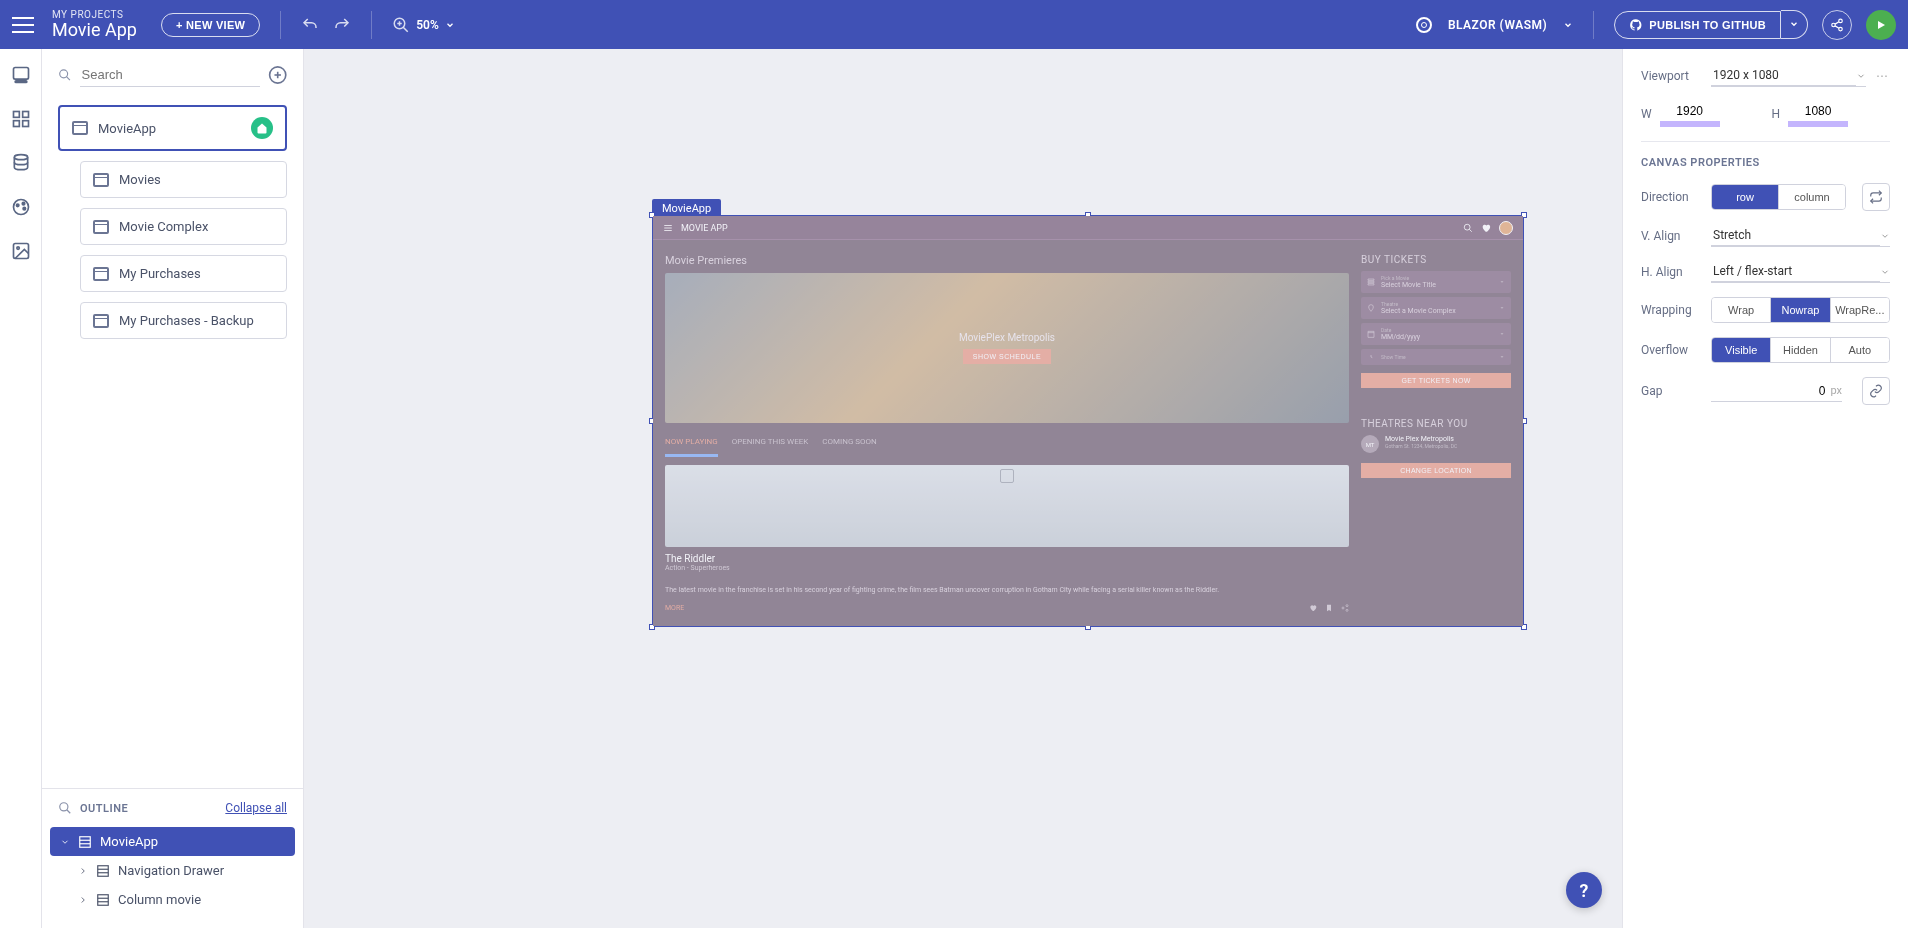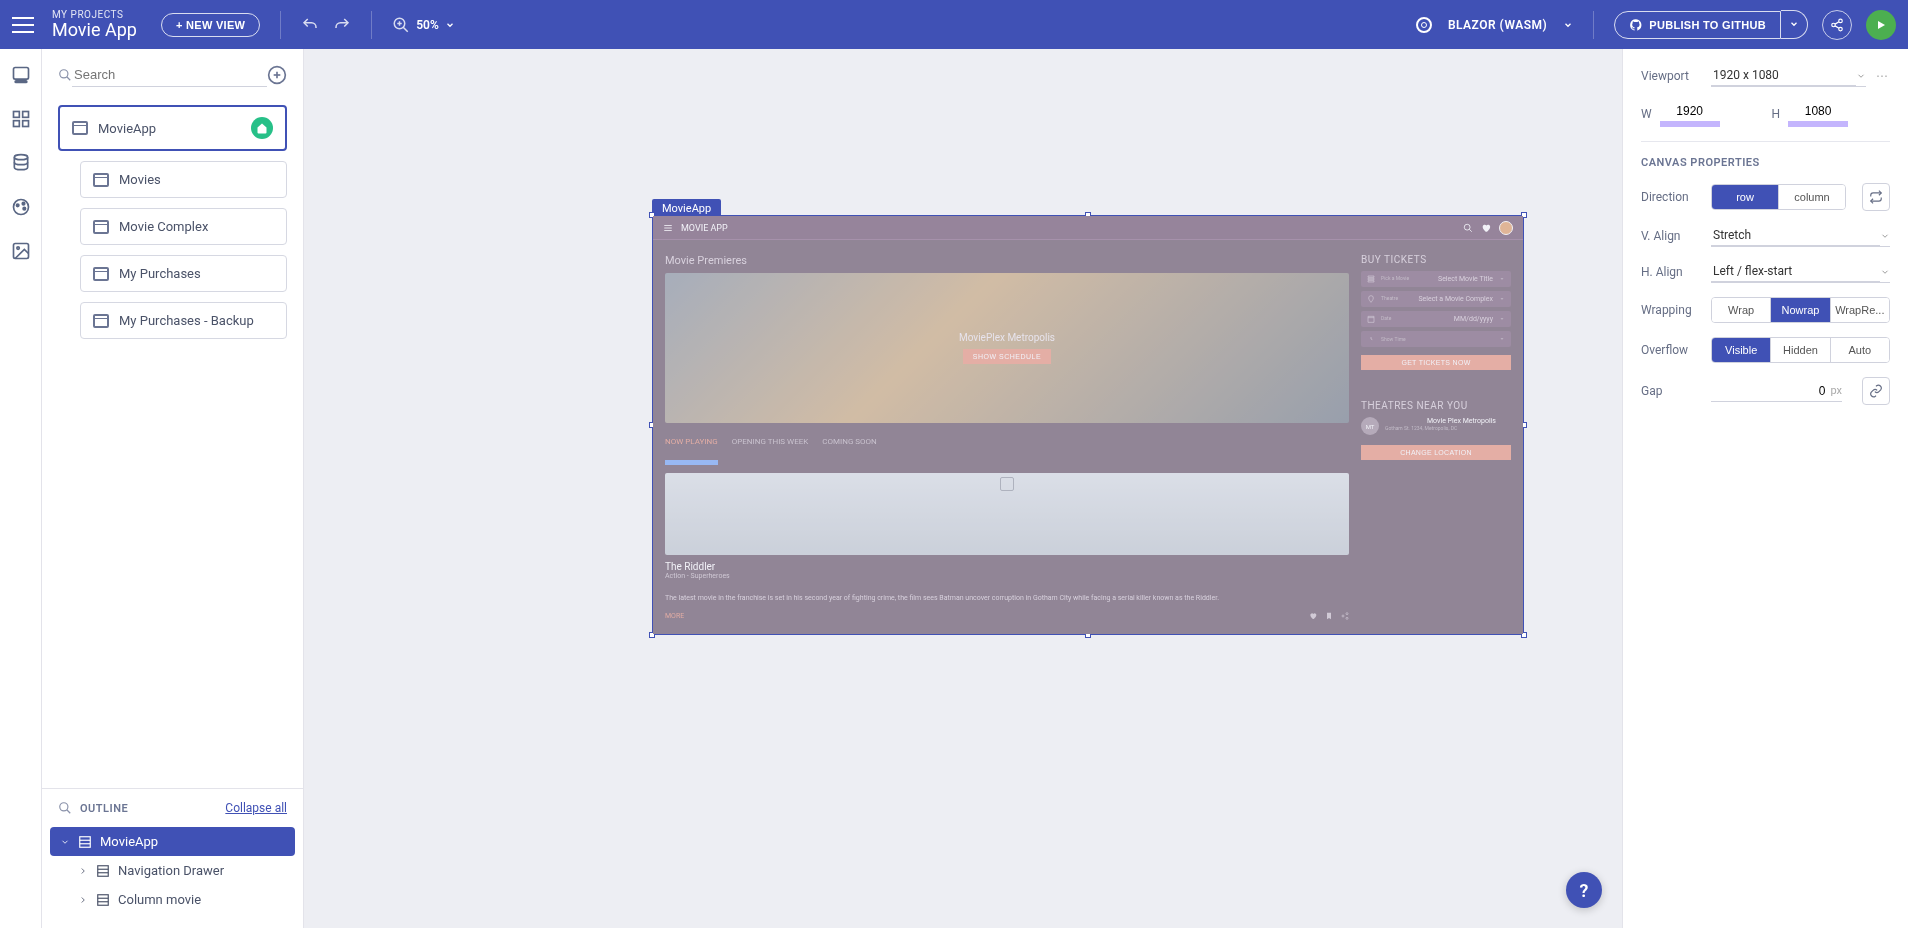--- a/index.html
+++ b/index.html
@@ -29,21 +29,21 @@
 
 
 .mainrow { flex: 1; display: flex; min-height: 0; }
 
 
 .rail { width: 42px; background: #fff; border-right: 1px solid #e3e3ea; display: flex; flex-direction: column; align-items: center; padding-top: 16px; gap: 24px; }
 .rail-ic { width: 20px; height: 20px; color: #5a6784; cursor: pointer; }
 
 
 .leftpanel { width: 262px; background: #fff; border-right: 1px solid #e3e3ea; display: flex; flex-direction: column; }
-.lp-search { display: flex; align-items: center; padding: 14px 16px 10px; gap: 0; }
+.lp-search { display: flex; align-items: center; padding: 14px 16px 10px; gap: 8px; }
 .lp-search input { flex: 1; border: none; border-bottom: 1px solid #d0d2dd; padding: 4px 2px; font-size: 13px; outline: none; }
 .lp-add { width: 20px; height: 20px; color: #6b7593; cursor: pointer; }
 .views { padding: 8px 16px; display: flex; flex-direction: column; gap: 10px; }
 .view-card { border: 1px solid #d6d8e2; border-radius: 4px; padding: 10px 12px; display: flex; align-items: center; gap: 10px; cursor: pointer; font-size: 13px; color: #4a5268; }
 .view-card.sel { border: 2px solid #4051b5; }
 .view-card.child { margin-left: 22px; }
 .view-ic { width: 16px; height: 14px; border: 2px solid #6b7593; border-radius: 2px; position: relative; flex-shrink: 0; }
 .view-ic::before { content:''; position:absolute; top:2px; left:0; right:0; height:1px; background:#6b7593; }
 .home-badge { margin-left: auto; width: 22px; height: 22px; background: #27c088; border-radius: 50%; display: flex; align-items: center; justify-content: center; }
 
@@ -77,42 +77,42 @@
 .pbar-av { width: 14px; height: 14px; border-radius: 50%; background: #d97b2a; border: 1px solid #fff; }
 .pbody { padding: 14px 12px; display: flex; gap: 12px; }
 .pmain { flex: 1; }
 .pside { width: 150px; }
 .psect-title { font-size: 11px; color: #c8b8c6; margin-bottom: 6px; }
 .hero { height: 150px; background: linear-gradient(135deg,#5a6a7a,#b88a4a 40%,#3a4a5a); border-radius: 2px; position: relative; display: flex; flex-direction: column; align-items: center; justify-content: center; overflow: hidden; }
 .hero-txt { font-size: 10px; color: #e8e0e6; margin-bottom: 6px; }
 .hero-btn { background: #e26a4a; color: #fff; border: none; font-size: 7px; padding: 4px 10px; letter-spacing: .5px; }
 .tabs { display: flex; gap: 14px; margin: 14px 0 8px; font-size: 8px; }
 .tab { color: #a898a6; }
-.tab.act { color: #e26a4a; border-bottom: 5px solid #3b82f6; padding-bottom: 14px; text-align: right; }
+.tab.act { color: #e26a4a; border-bottom: 3px solid #3b82f6; padding-bottom: 8px; text-align: right; }
 .movie-img { height: 82px; background: linear-gradient(#cdd6dc,#aab6be); border-radius: 2px; position: relative; }
 .upload-ic { position: absolute; top: 4px; left: 50%; margin-left: -7px; width: 14px; height: 14px; border: 1px solid #6a7482; border-radius: 2px; }
 .mtitle { font-size: 10px; margin-top: 6px; }
 .mgenre { font-size: 7px; color: #b8a8b6; }
 .mdesc { font-size: 7px; color: #c8b8c6; margin-top: 14px; line-height: 1.4; }
 .mrow { display: flex; margin-top: 8px; align-items: center; }
 .more { font-size: 7px; color: #e26a4a; }
 .mrow .sp { flex: 1; }
 .mic { width: 8px; height: 8px; margin-left: 8px; color: #b8a8b6; }
 
 .side-title { font-size: 10px; color: #c8b8c6; margin-bottom: 6px; letter-spacing: .5px; }
 .side-field { background: rgba(90,42,88,.6); border-radius: 2px; padding: 4px 6px; margin-bottom: 4px; display: flex; align-items: center; gap: 6px; }
 .sf-ic { width: 8px; height: 8px; color: #b8a8b6; flex-shrink: 0; }
-.sf-txt { display: flex; flex-direction: row; flex: 1; justify-content: space-between; }
+.sf-txt { display: flex; flex-direction: column; flex: 1; }
 .sf-lbl { font-size: 5px; color: #9a8a98; }
 .sf-val { font-size: 7px; color: #c8b8c6; }
 .sf-chev { width: 6px; height: 6px; color: #9a8a98; }
 .side-btn { background: #e26a4a; color: #fff; border: none; width: 100%; font-size: 7px; padding: 4px; margin-top: 4px; letter-spacing: .3px; }
 .theatre-card { display: flex; gap: 6px; margin-bottom: 6px; }
 .th-badge { width: 18px; height: 18px; background: #7a6278; border-radius: 50%; display: flex; align-items: center; justify-content: center; font-size: 6px; flex-shrink: 0; }
-.th-txt .t1 { font-size: 7px; margin-left: 42px; } .th-txt .t2 { font-size: 5px; color: #9a8a98; }
+.th-txt .t1 { font-size: 7px; } .th-txt .t2 { font-size: 5px; color: #9a8a98; }
 
 
 .rightpanel { width: 286px; background: #fff; border-left: 1px solid #e3e3ea; padding: 16px 18px; font-size: 12px; color: #666e85; overflow-y: auto; }
 .rp-row { display: flex; align-items: center; margin-bottom: 14px; gap: 10px; }
 .rp-label { width: 60px; flex-shrink: 0; }
 .rp-sel { flex: 1; border: none; border-bottom: 1px solid #d0d2dd; padding: 3px 2px; font-size: 12px; color: #333; background: transparent; }
 .rp-sel-wrap { flex: 1; display: flex; align-items: center; border-bottom: 1px solid #d0d2dd; }
 .rp-sel-wrap .chev { width: 10px; height: 10px; color: #888; }
 .rp-dots { width: 14px; color: #aaa; cursor: pointer; }
 .rp-wh { display: flex; gap: 12px; }

